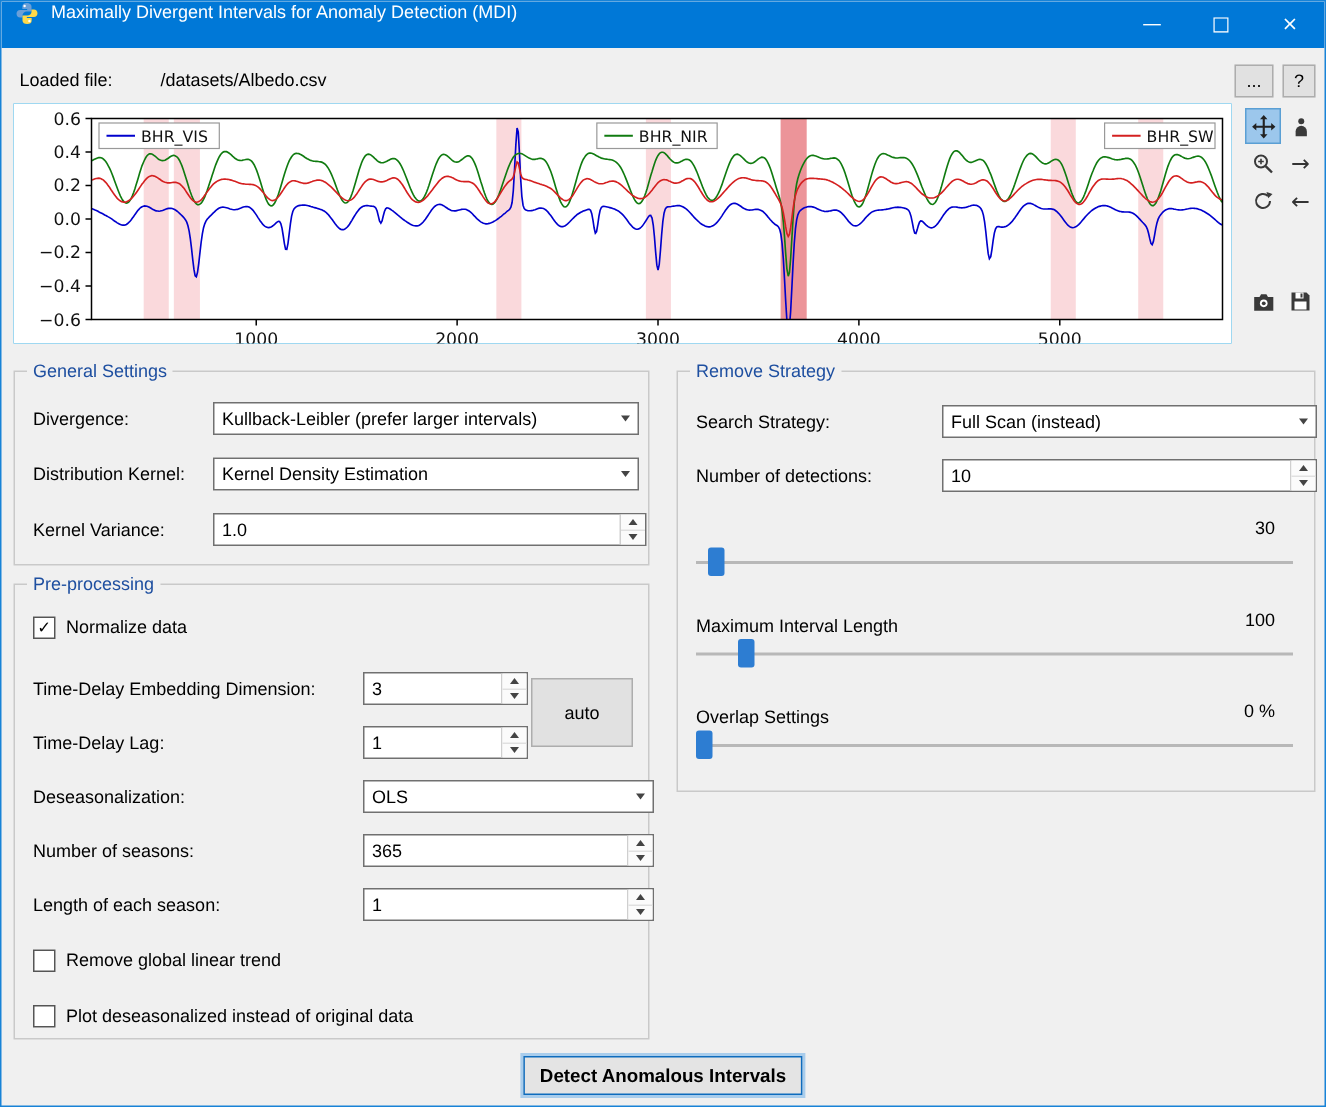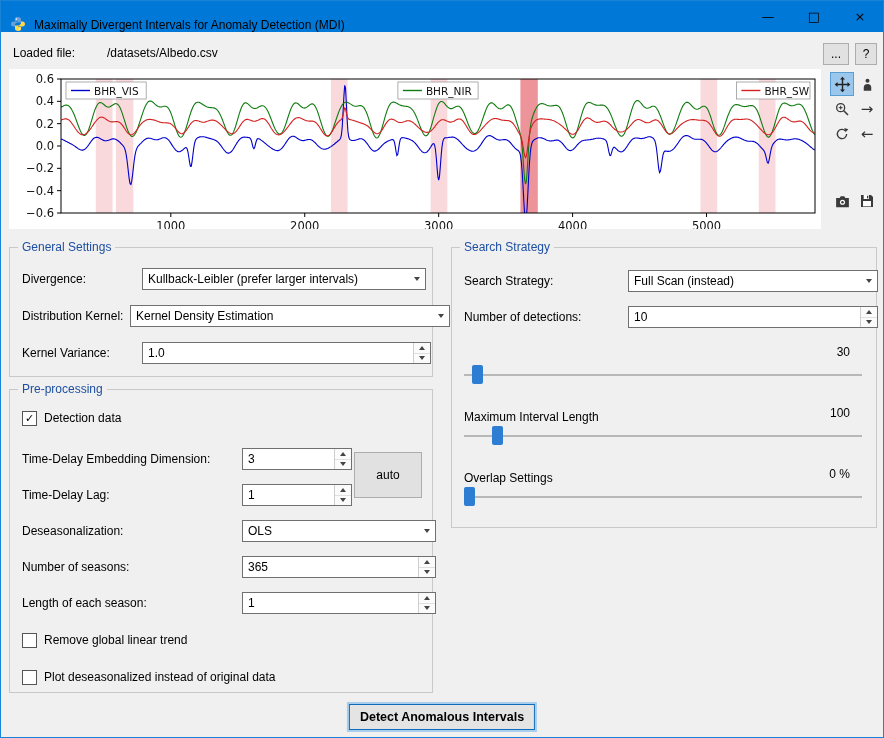--- a/index.html
+++ b/index.html
@@ -1,19 +1,19 @@
 <!DOCTYPE html>
 <html><head>
 <meta charset="utf-8">
 <style>
   html,body{margin:0;padding:0;background:#ffffff;}
   .app{position:relative;width:884px;height:738px;background:#f0f0f0;border:1px solid #1883d7;
        box-sizing:border-box;font-family:"Liberation Sans",sans-serif;font-size:12px;color:#000;overflow:hidden;}
   
-  .titlebar{position:absolute;left:0;top:0;right:0;height:31px;background:#0078d7;display:flex;align-items:flex-end;color:#000000;}
+  .titlebar{position:absolute;left:0;top:0;right:0;height:31px;background:#0078d7;display:flex;align-items:flex-start;color:#ffffff;}
   .pyicon{margin-left:9px;display:flex;align-items:center;}
   .title{margin-left:8px;font-size:12px;}
   .winbtns{margin-left:auto;display:flex;height:100%;}
   .winbtn{width:46px;height:100%;display:flex;align-items:center;justify-content:center;
           font-family:"DejaVu Sans",sans-serif;font-size:13px;cursor:default;}
   
   .hlabel{position:absolute;left:12px;top:45px;}
   .hpath{position:absolute;left:106px;top:45px;}
   .smallbtn{position:absolute;top:42px;height:22px;background:#e1e1e1;border:1px solid #adadad;
             display:flex;align-items:center;justify-content:center;font-size:12px;box-sizing:border-box;}
@@ -207,21 +207,21 @@
       <span class="flabel">Divergence:</span>
       <div class="combo" style="left:120px;width:284px">
         <span class="combo-text">Kullback-Leibler (prefer larger intervals)</span>
         <span class="combo-btn">
             <i class="tri-down"></i>
           </span>
       </div>
     </div>
     <div class="frow" style="top:57px">
       <span class="flabel">Distribution Kernel:</span>
-      <div class="combo" style="left:108px;width:320px">
+      <div class="combo" style="left:120px;width:284px">
         <span class="combo-text">Kernel Density Estimation</span>
         <span class="combo-btn">
             <i class="tri-down"></i>
           </span>
       </div>
     </div>
     <div class="frow" style="top:94px">
       <span class="flabel">Kernel Variance:</span>
       <div class="spin" style="left:120px;width:289px">
         <span class="spin-text">1.0</span>
@@ -235,21 +235,21 @@
         </div>
       </div>
     </div>
   </div>
 
   <div class="group" style="left:8px;top:388px;width:424px;height:304px">
     <span class="gtitle">Pre-processing</span>
 
     <div class="cbrow" style="top:20px">
       <span class="cb" id="cb-normalize">✓</span>
-      <span class="cblabel">Detection data</span>
+      <span class="cblabel">Normalize data</span>
     </div>
 
     <div class="frow" style="top:58px">
       <span class="flabel">Time-Delay Embedding Dimension:</span>
       <div class="spin" style="left:220px;width:110px">
         <span class="spin-text">3</span>
         <div class="spin-btns">
           <div class="spin-up">
               <i class="tri-up"></i>
             </div>
@@ -320,21 +320,21 @@
       <span class="cb" id="cb-trend"></span>
       <span class="cblabel">Remove global linear trend</span>
     </div>
     <div class="cbrow" style="top:279px">
       <span class="cb" id="cb-plotdes"></span>
       <span class="cblabel">Plot deseasonalized instead of original data</span>
     </div>
   </div>
 
   <div class="group" style="left:450px;top:246px;width:426px;height:281px">
-    <span class="gtitle">Search Strategy</span>
+    <span class="gtitle">Remove Strategy</span>
 
     <div class="frow" style="top:22px">
       <span class="flabel">Search Strategy:</span>
       <div class="combo" style="left:164px;width:250px">
         <span class="combo-text">Full Scan (instead)</span>
         <span class="combo-btn">
             <i class="tri-down"></i>
           </span>
       </div>
     </div>

